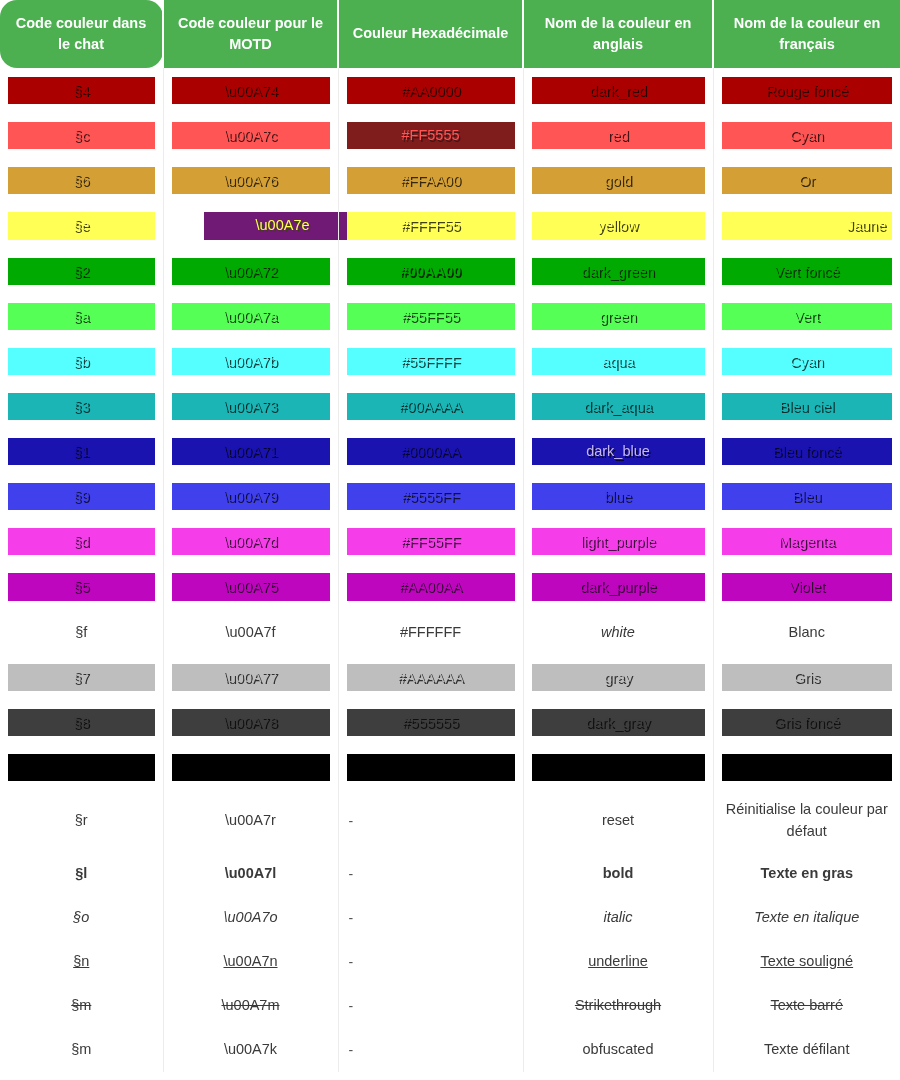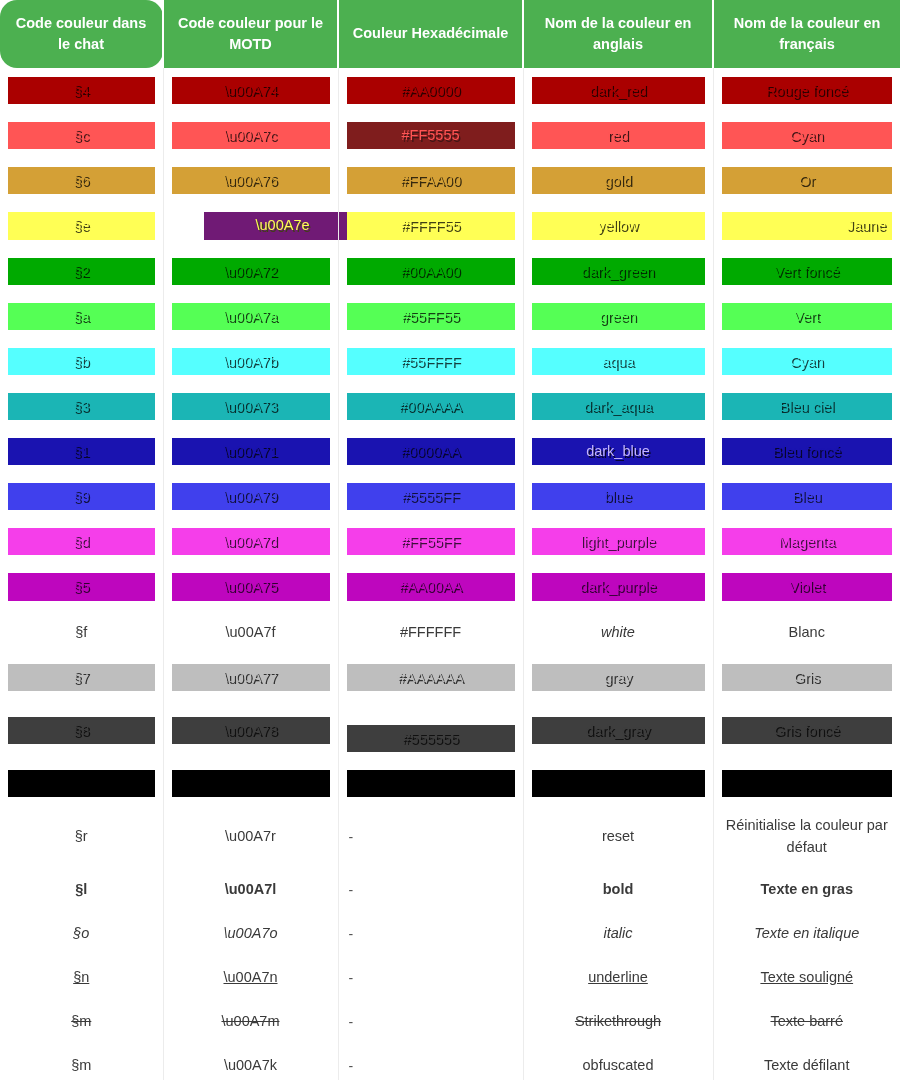--- a/index.html
+++ b/index.html
@@ -189,21 +189,21 @@
         </td>
       </tr>
       <tr>
         <td>
           <span class="swatch" style="background: rgb(0, 170, 0); color: rgb(0, 170, 0); text-shadow: rgb(0, 43, 0) 1.5px 1.5px 0px;">§2</span>
         </td>
         <td>
           <span class="swatch" style="background: rgb(0, 170, 0); color: rgb(0, 170, 0); text-shadow: rgb(0, 43, 0) 1.5px 1.5px 0px;">\u00A72</span>
         </td>
         <td>
-          <span class="swatch" style="background: rgb(0, 170, 0); color: rgb(0, 170, 0); text-shadow: rgb(0, 43, 0) 1.5px 1.5px 0px;">#00AA00</span>
+          <span class="swatch" style="background: rgb(0, 170, 0); color: rgb(0, 170, 0); text-shadow: rgb(0, 43, 0) 1.5px 1.5px 0px; font-weight: bold;">#00AA00</span>
         </td>
         <td>
           <span class="swatch" style="background: rgb(0, 170, 0); color: rgb(0, 170, 0); text-shadow: rgb(0, 43, 0) 1.5px 1.5px 0px;">dark_green</span>
         </td>
         <td>
           <span class="swatch" style="background: rgb(0, 170, 0); color: rgb(0, 170, 0); text-shadow: rgb(0, 43, 0) 1.5px 1.5px 0px;">Vert foncé</span>
         </td>
       </tr>
       <tr>
         <td>
@@ -359,21 +359,21 @@
         </td>
       </tr>
       <tr>
         <td>
           <span class="swatch" style="background: rgb(62, 62, 62); color: rgb(62, 62, 62); text-shadow: rgb(16, 16, 16) 1.5px 1.5px 0px;">§8</span>
         </td>
         <td>
           <span class="swatch" style="background: rgb(62, 62, 62); color: rgb(62, 62, 62); text-shadow: rgb(16, 16, 16) 1.5px 1.5px 0px;">\u00A78</span>
         </td>
         <td>
-          <span class="swatch" style="background: rgb(62, 62, 62); color: rgb(62, 62, 62); text-shadow: rgb(16, 16, 16) 1.5px 1.5px 0px; margin-top: 16px;">#555555</span>
+          <span class="swatch" style="background: rgb(62, 62, 62); color: rgb(62, 62, 62); text-shadow: rgb(16, 16, 16) 1.5px 1.5px 0px;">#555555</span>
         </td>
         <td>
           <span class="swatch" style="background: rgb(62, 62, 62); color: rgb(62, 62, 62); text-shadow: rgb(16, 16, 16) 1.5px 1.5px 0px;">dark_gray</span>
         </td>
         <td>
           <span class="swatch" style="background: rgb(62, 62, 62); color: rgb(62, 62, 62); text-shadow: rgb(16, 16, 16) 1.5px 1.5px 0px;">Gris foncé</span>
         </td>
       </tr>
       <tr>
         <td>

